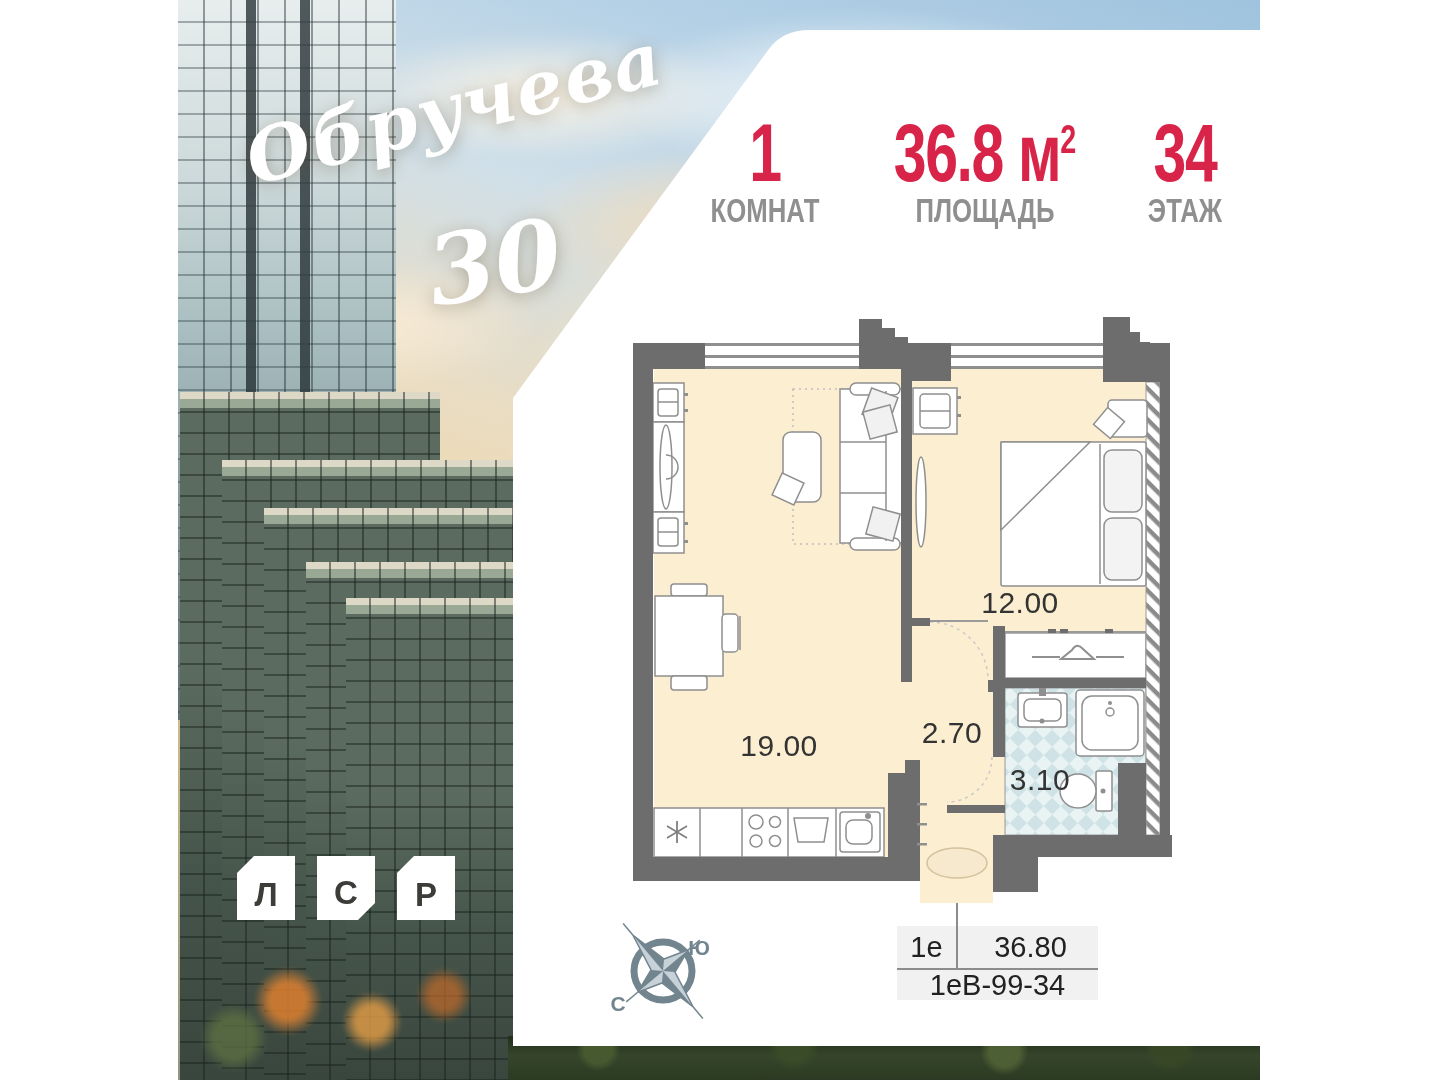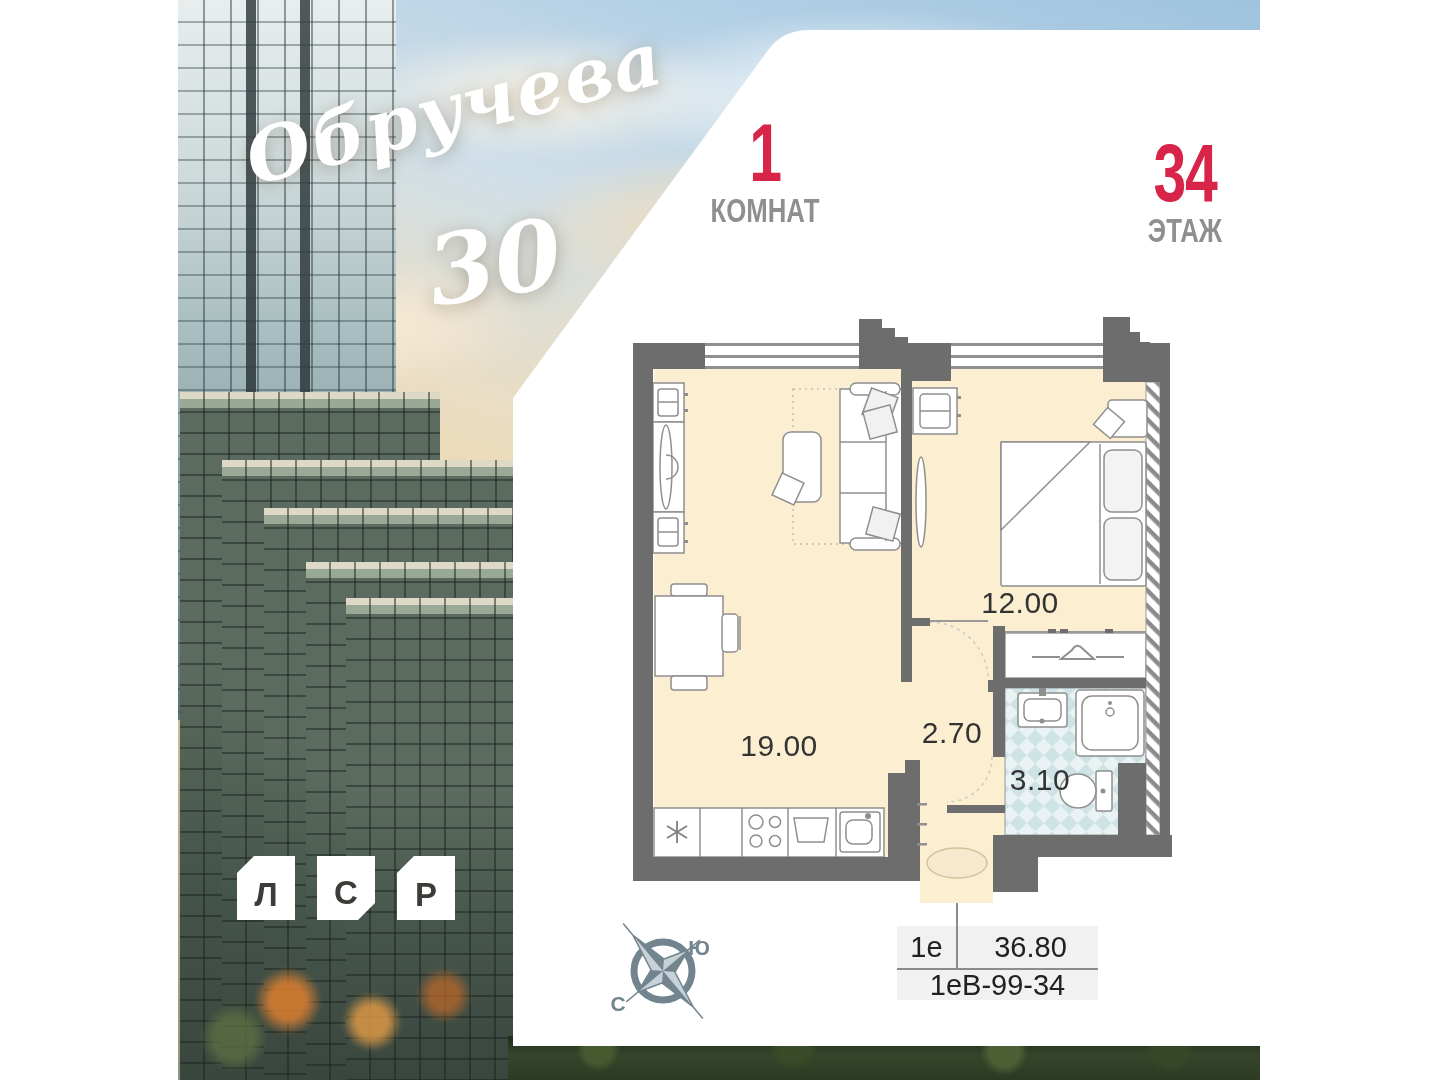--- a/index.html
+++ b/index.html
@@ -55,21 +55,21 @@
   .project-title{position:absolute;left:237px;top:118px;width:400px;color:#ffffff;
      font-family:"DejaVu Serif",serif;font-style:italic;font-weight:700;font-size:74px;
      transform:rotate(-14deg);transform-origin:left top;letter-spacing:2px;
      text-shadow:0 3px 16px rgba(90,70,40,.35);}
   .project-number{position:absolute;left:428px;top:206px;color:#ffffff;
      font-family:"DejaVu Serif",serif;font-style:italic;font-weight:700;font-size:96px;
      transform:rotate(-9deg);text-shadow:0 3px 16px rgba(90,70,40,.35);}
 
   
   .stat{position:absolute;top:114px;width:300px;text-align:center;}
-  .st1{left:615px;} .st2{left:835px;} .st3{left:1035px;margin-top:20px;}
+  .st1{left:615px;} .st2{left:835px;} .st3{left:1035px;}
   .stat-value{color:#d92449;font-weight:700;font-size:82px;line-height:.95;
      transform:scaleX(.72);transform-origin:center;letter-spacing:-2px;white-space:nowrap;}
   .stat-value sup{font-size:40px;vertical-align:28px;letter-spacing:0;}
   .stat-label{margin-top:2px;color:#8f8f8f;font-weight:700;font-size:33px;line-height:1;
      transform:scaleX(.78);transform-origin:center;letter-spacing:0;white-space:nowrap;}
 
   
   .plan{position:absolute;left:560px;top:300px;}
   .room-label{font-family:"Liberation Sans",sans-serif;font-size:30px;fill:#333333;letter-spacing:.5px;}
 
@@ -118,20 +118,24 @@
   <svg class="overlay" width="1440" height="1080">
     <path d="M513,1046 V398 L769,49 Q783,30 809,30 H1262 V1046 Z" fill="#ffffff"></path>
   </svg>
 
   <div class="project-title">Обручева</div>
   <div class="project-number">30</div>
 
   <div class="stat st1">
     <div class="stat-value">1</div>
     <div class="stat-label">КОМНАТ</div>
+  </div>
+  <div class="stat st2">
+    <div class="stat-value"><span>36.8</span>&nbsp;<span>м</span><sup>2</sup></div>
+    <div class="stat-label">ПЛОЩАДЬ</div>
   </div>
   <div class="stat st3">
     <div class="stat-value">34</div>
     <div class="stat-label">ЭТАЖ</div>
   </div>
 
   <svg class="plan" width="640" height="640" viewBox="560 300 640 640">
     <defs>
       <pattern id="tiles" width="24" height="24" patternUnits="userSpaceOnUse" patternTransform="rotate(45 0 0)">
         <rect width="24" height="24" fill="#e9f3f4"></rect>

